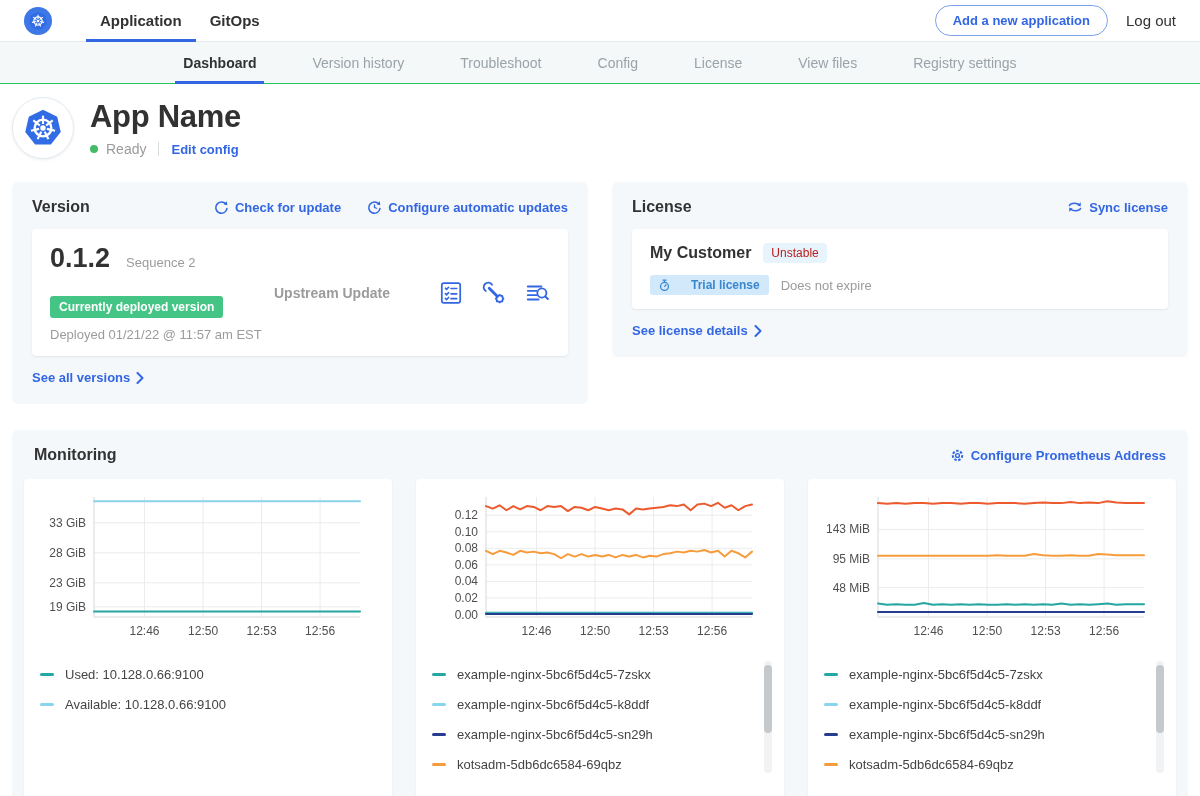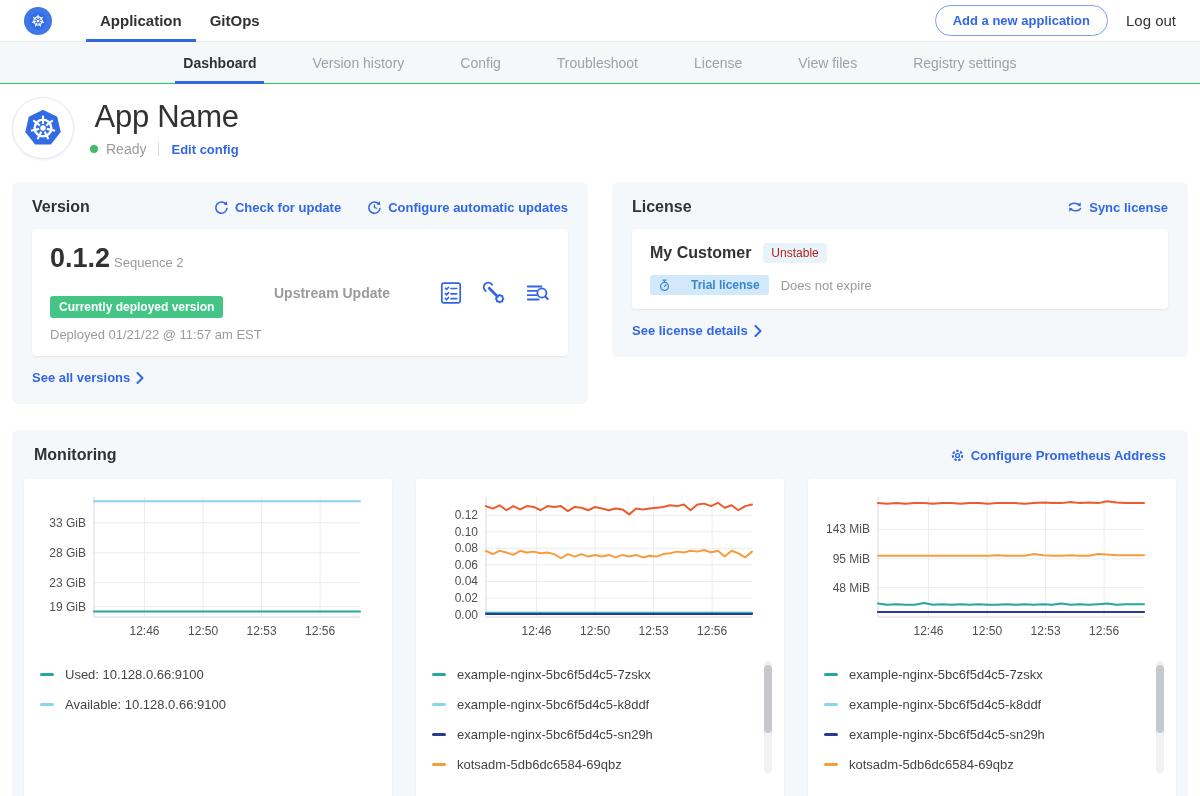--- a/index.html
+++ b/index.html
@@ -30,21 +30,21 @@
   .subnav-tab.active { color:#323232; font-weight:700; }
   .subnav-tab.active::after { content:""; position:absolute; left:20px; right:20px; bottom:-1px;
     height:3px; background:var(--accent); }
 
   
   .app-header { display:flex; align-items:center; padding:13px 12px 15px; background:#fff; }
   .app-icon { width:62px; height:62px; border-radius:50%; background:#fff;
     border:1px solid #e3ebf1; display:flex; align-items:center; justify-content:center;
     box-shadow:0 1px 3px rgba(0,0,0,.07); }
   .app-head-text { margin-left:16px; }
-  .app-title { font-size:31px; font-weight:400; letter-spacing:-.3px;text-align:right; }
+  .app-title { font-size:31px; font-weight:700; letter-spacing:-.3px;text-align:right; }
   .app-status-row { display:flex; align-items:center; margin-top:6px; gap:8px; }
   .dot { width:8px; height:8px; border-radius:50%; background:var(--success); }
   .status-text { font-size:14px; color:#9b9b9b; }
   .vdiv { width:1px; height:14px; background:#d5dadd; margin:0 4px; }
   .link { color:var(--accent); font-weight:700; font-size:13px; cursor:pointer;
     display:inline-flex; align-items:center; gap:6px; text-decoration:none; }
 
   .content { padding:0 12px; }
 
   
@@ -52,21 +52,21 @@
   .panel { background:#f4f8fa; border-radius:6px; padding:16px 20px 18px; }
   .panel.version { flex:0 0 576px; }
   .panel.license { flex:1; }
   .panel-head { display:flex; align-items:center; }
   .panel-title { font-size:16px; font-weight:700; }
   .panel-links { margin-left:auto; display:flex; gap:26px; }
   .inner-card { background:#fff; border-radius:4px; box-shadow:0 1px 2px rgba(0,0,0,.08);
     margin-top:13px; padding:14px 18px; }
   .version-inner { display:flex; align-items:center; }
   .ver-left { flex:0 0 218px; }
-  .ver-line1 { display:flex; align-items:baseline; gap:4px; }
+  .ver-line1 { display:flex; align-items:baseline; gap:16px; }
   .ver-num { font-size:27px; font-weight:700; }
   .ver-seq { font-size:13px; color:#9b9b9b; }
   .deployed-badge { display:inline-block; margin-top:22px; background:var(--deployed);
     color:#fff; font-size:12px; font-weight:700; padding:4px 9px; border-radius:3px; }
   .deployed-at { margin-top:9px; font-size:13px; color:#9b9b9b; }
   .ver-mid { flex:1; font-size:14px; font-weight:700; color:#9b9b9b; padding-left:6px; }
   .ver-icons { display:flex; gap:17px; align-items:center; }
   .see-link { margin-top:14px; display:inline-flex; }
 
   .lic-inner .row1 { display:flex; align-items:center; gap:12px; }
@@ -132,24 +132,24 @@
 </div>
 
 <div class="subnav">
   <div class="subnav-tab active">
       <span>Dashboard</span>
     </div>
   <div class="subnav-tab">
       <span>Version history</span>
     </div>
   <div class="subnav-tab">
+      <span>Troubleshoot</span>
+    </div>
+  <div class="subnav-tab">
       <span>Config</span>
-    </div>
-  <div class="subnav-tab">
-      <span>Troubleshoot</span>
     </div>
   <div class="subnav-tab">
       <span>License</span>
     </div>
   <div class="subnav-tab">
       <span>View files</span>
     </div>
   <div class="subnav-tab">
       <span>Registry settings</span>
     </div>

